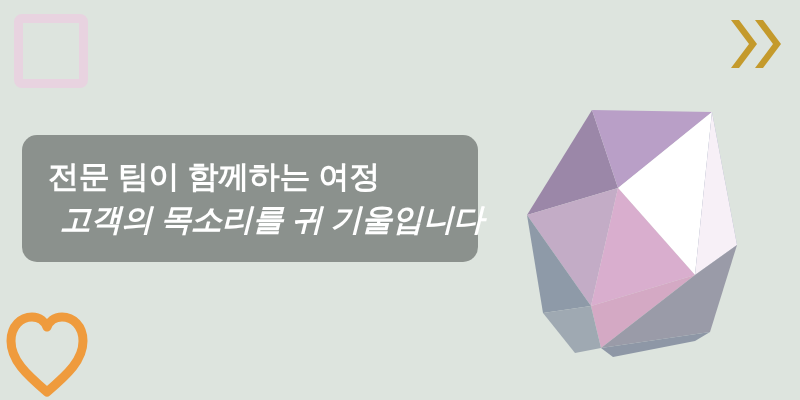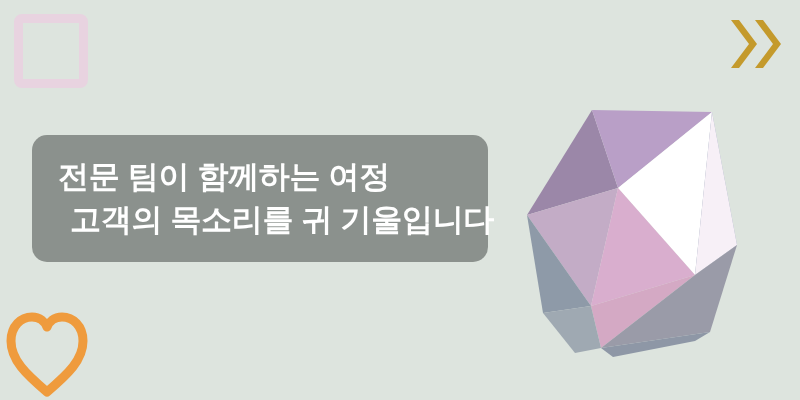--- a/index.html
+++ b/index.html
@@ -55,21 +55,21 @@
     left: 505px;
     top: 85px;
     width: 295px;
     height: 290px;
   }
   #polyhedron svg { display: block; }
 
   
   #headline-plate {
     position: absolute;
-    left: 32px;
+    left: 22px;
     top: 135px;
     width: 456px;
     height: 127px;
     background: #8b918d;
     border-radius: 15px;
     box-sizing: border-box;
     display: flex;
     flex-direction: column;
     justify-content: center;
     padding: 0 0 0 26px;
@@ -77,20 +77,21 @@
   .headline-line {
     color: #ffffff;
     font-size: 31px;
     font-weight: bold;
     line-height: 1.38;
     letter-spacing: -0.3px;
     white-space: nowrap;
   }
   .headline-line.indented {
     padding-left: 12px;
+    font-style: italic;
   }
 </style>
 </head>
 <body>
 
 <div id="banner" style="background: rgb(221, 228, 222);">
 
   <div id="square-outline" style="border-color: rgb(232, 211, 224);"></div>
 
   <div id="chevron-group">

